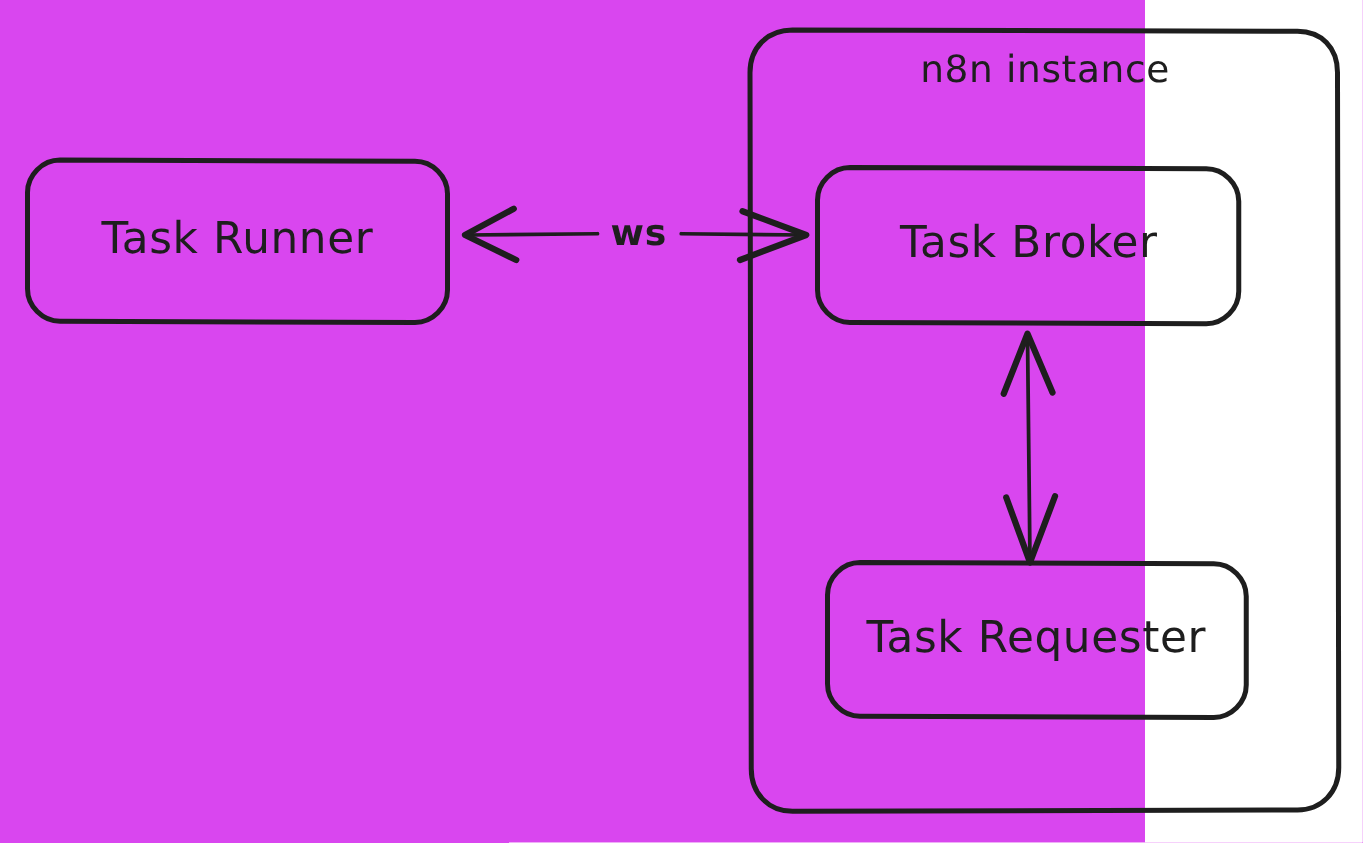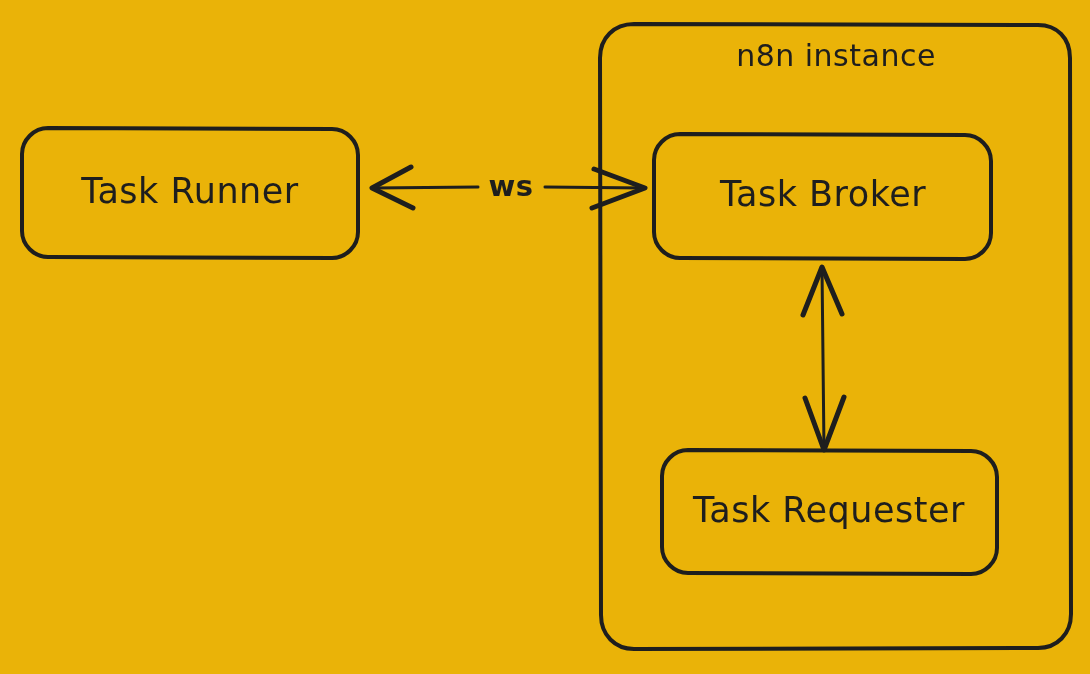--- a/index.html
+++ b/index.html
@@ -9,23 +9,23 @@
     background: #ffffff;
   }
   body {
     width: 1090px;
     height: 674px;
     overflow: hidden;
     font-family: "DejaVu Sans", sans-serif;
   }
   #diagram-root {
     position: relative;
-    width: 1090px;
+    width: 916px;
     height: 674px;
-    background: #eab308;
+    background: #d946ef;
   }
   svg#diagram-canvas {
     position: absolute;
     top: 0;
     left: 0;
     width: 1090px;
     height: 674px;
     display: block;
   }
   .shape-stroke {

